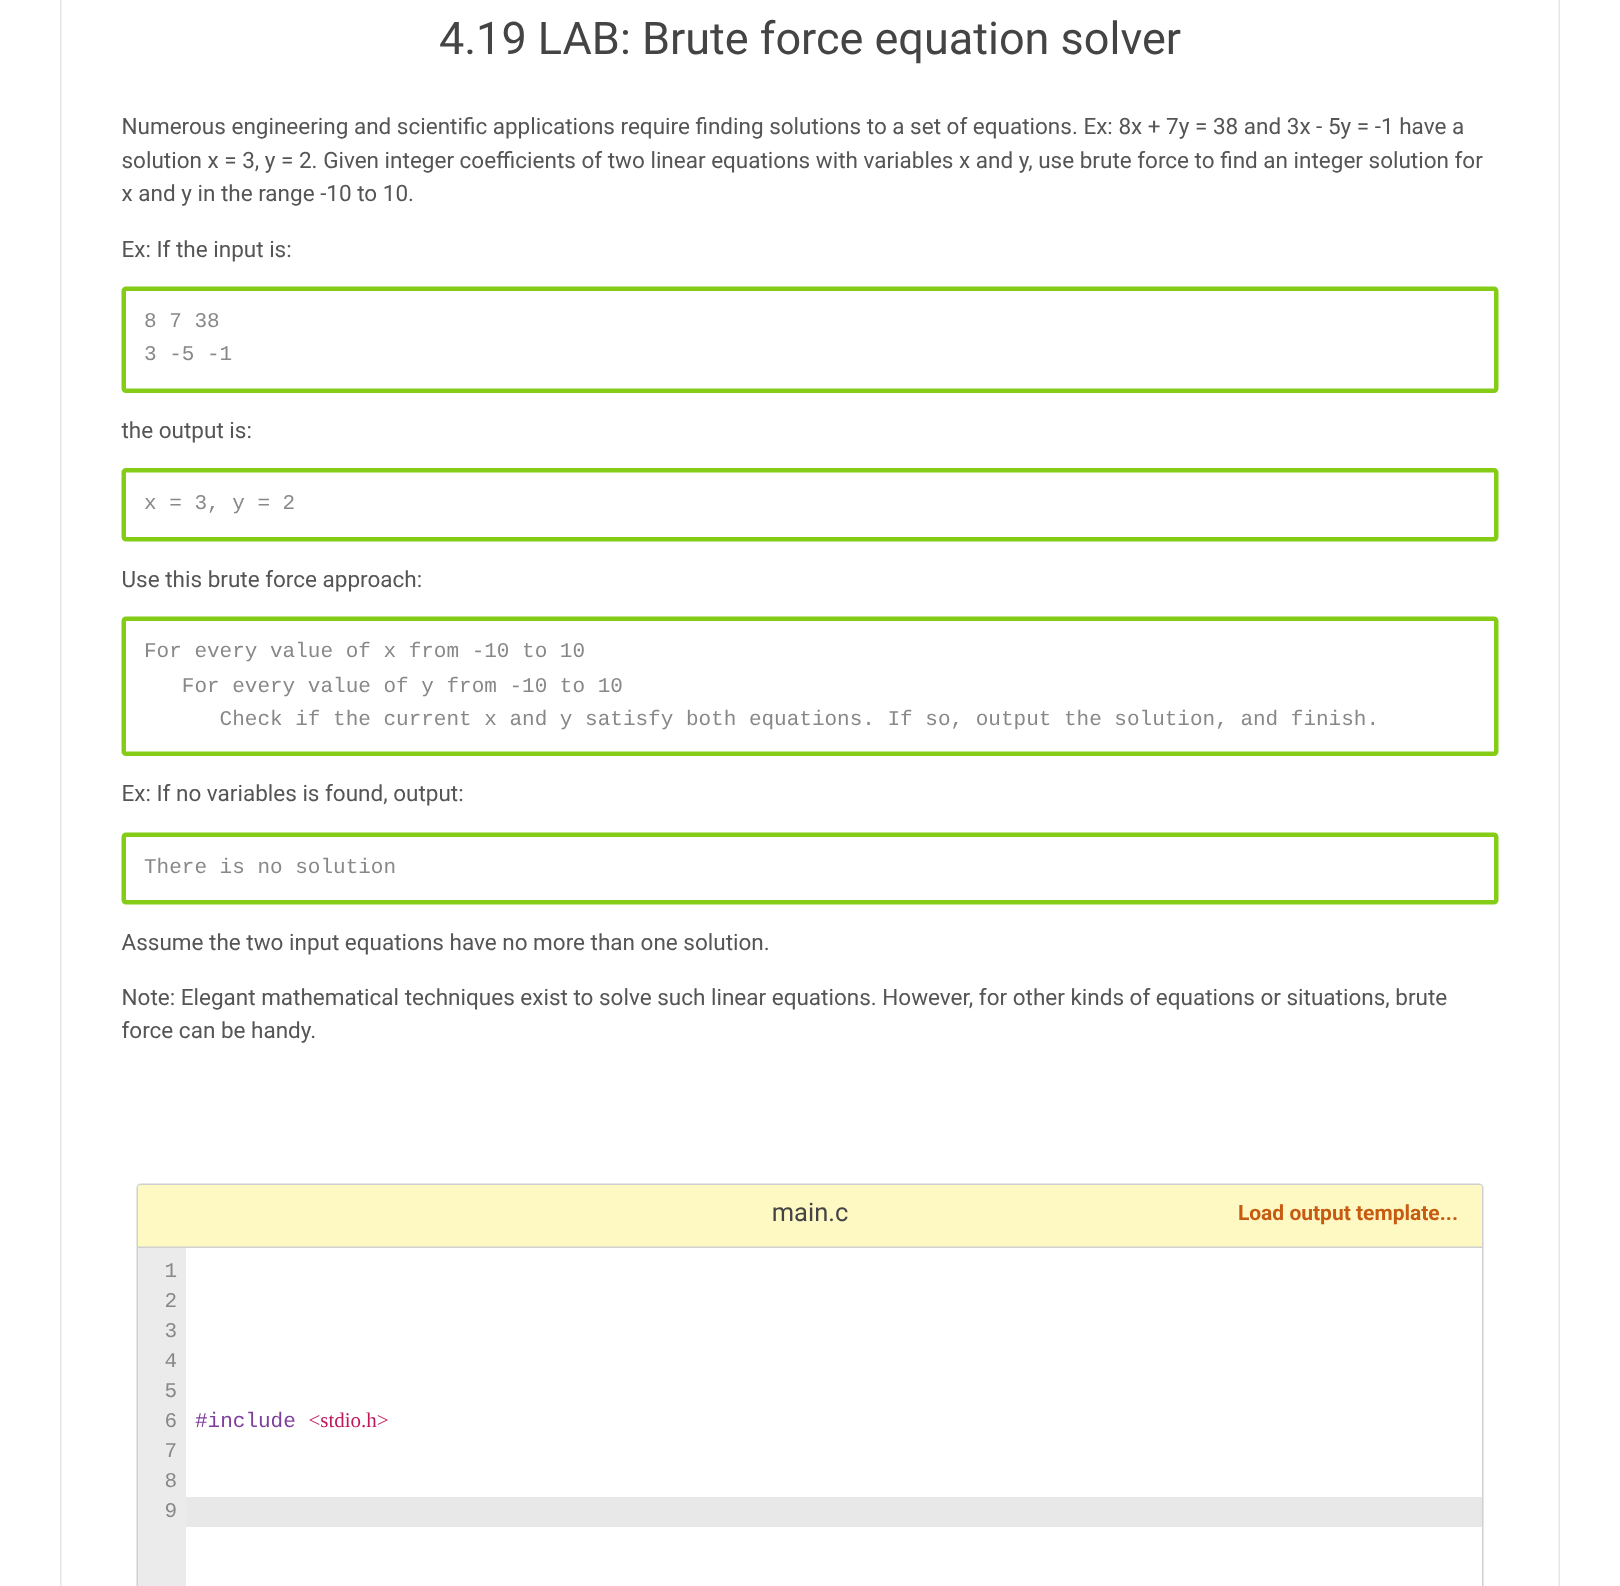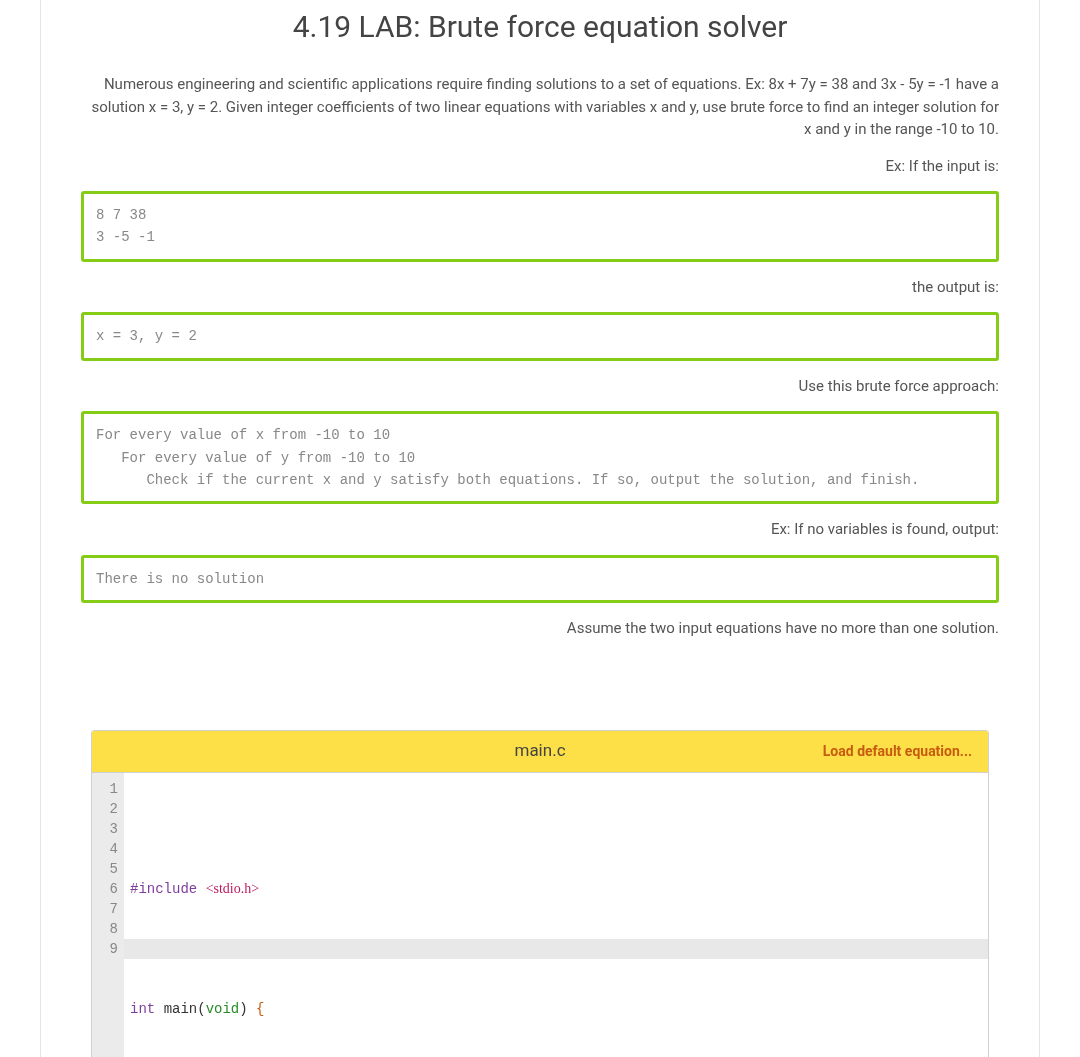--- a/index.html
+++ b/index.html
@@ -22,21 +22,21 @@
     background: #fff;
   }
   h1 {
     font-size: 30px;
     font-weight: 400;
     color: #444;
     margin: 0 0 24px 0;
     padding-top: 4px;
     text-align: center;
   }
-  p { margin: 14px 0; color: #555; text-align: right; }
+  p { margin: 14px 0; color: #555; }
   pre {
     background: #fff;
     border: 3px solid #84cc16;
     border-radius: 3px;
     padding: 10px 12px;
     font-family: "Courier New", monospace;
     font-size: 14px;
     color: #888;
     white-space: pre;
     overflow-x: auto;
@@ -44,21 +44,21 @@
     line-height: 1.6;
   }
   .editor-wrap {
     margin: 90px 10px 0 10px;
     border: 1px solid #d0d0d0;
     border-radius: 3px;
     overflow: hidden;
   }
   .editor-header {
     position: relative;
-    background: #fde047;
+    background: #fef9c3;
     border-bottom: 1px solid #d0d0d0;
     height: 42px;
   }
   .editor-filename {
     position: absolute;
     left: 50%;
     top: 50%;
     transform: translate(-50%, -50%);
     color: #444;
     font-size: 17px;
@@ -131,25 +131,26 @@
   <p>Use this brute force approach:</p>
   <pre>For every value of x from -10 to 10
    For every value of y from -10 to 10
       Check if the current x and y satisfy both equations. If so, output the solution, and finish.</pre>
 
   <p>Ex: If no variables is found, output:</p>
   <pre>There is no solution</pre>
 
   <p>Assume the two input equations have no more than one solution.</p>
 
+  <p>Note: Elegant mathematical techniques exist to solve such linear equations. However, for other kinds of equations or situations, brute force can be handy.</p>
 
   <div class="editor-wrap">
     <div class="editor-header">
       <span class="editor-filename">main.c</span>
-      <span class="editor-link">Load default equation...</span>
+      <span class="editor-link">Load output template...</span>
     </div>
     <div class="editor-body">
       <div class="gutter">
         <div>1</div>
         <div>2</div>
         <div>3</div>
         <div>4</div>
         <div>5</div>
         <div>6</div>
         <div>7</div>

